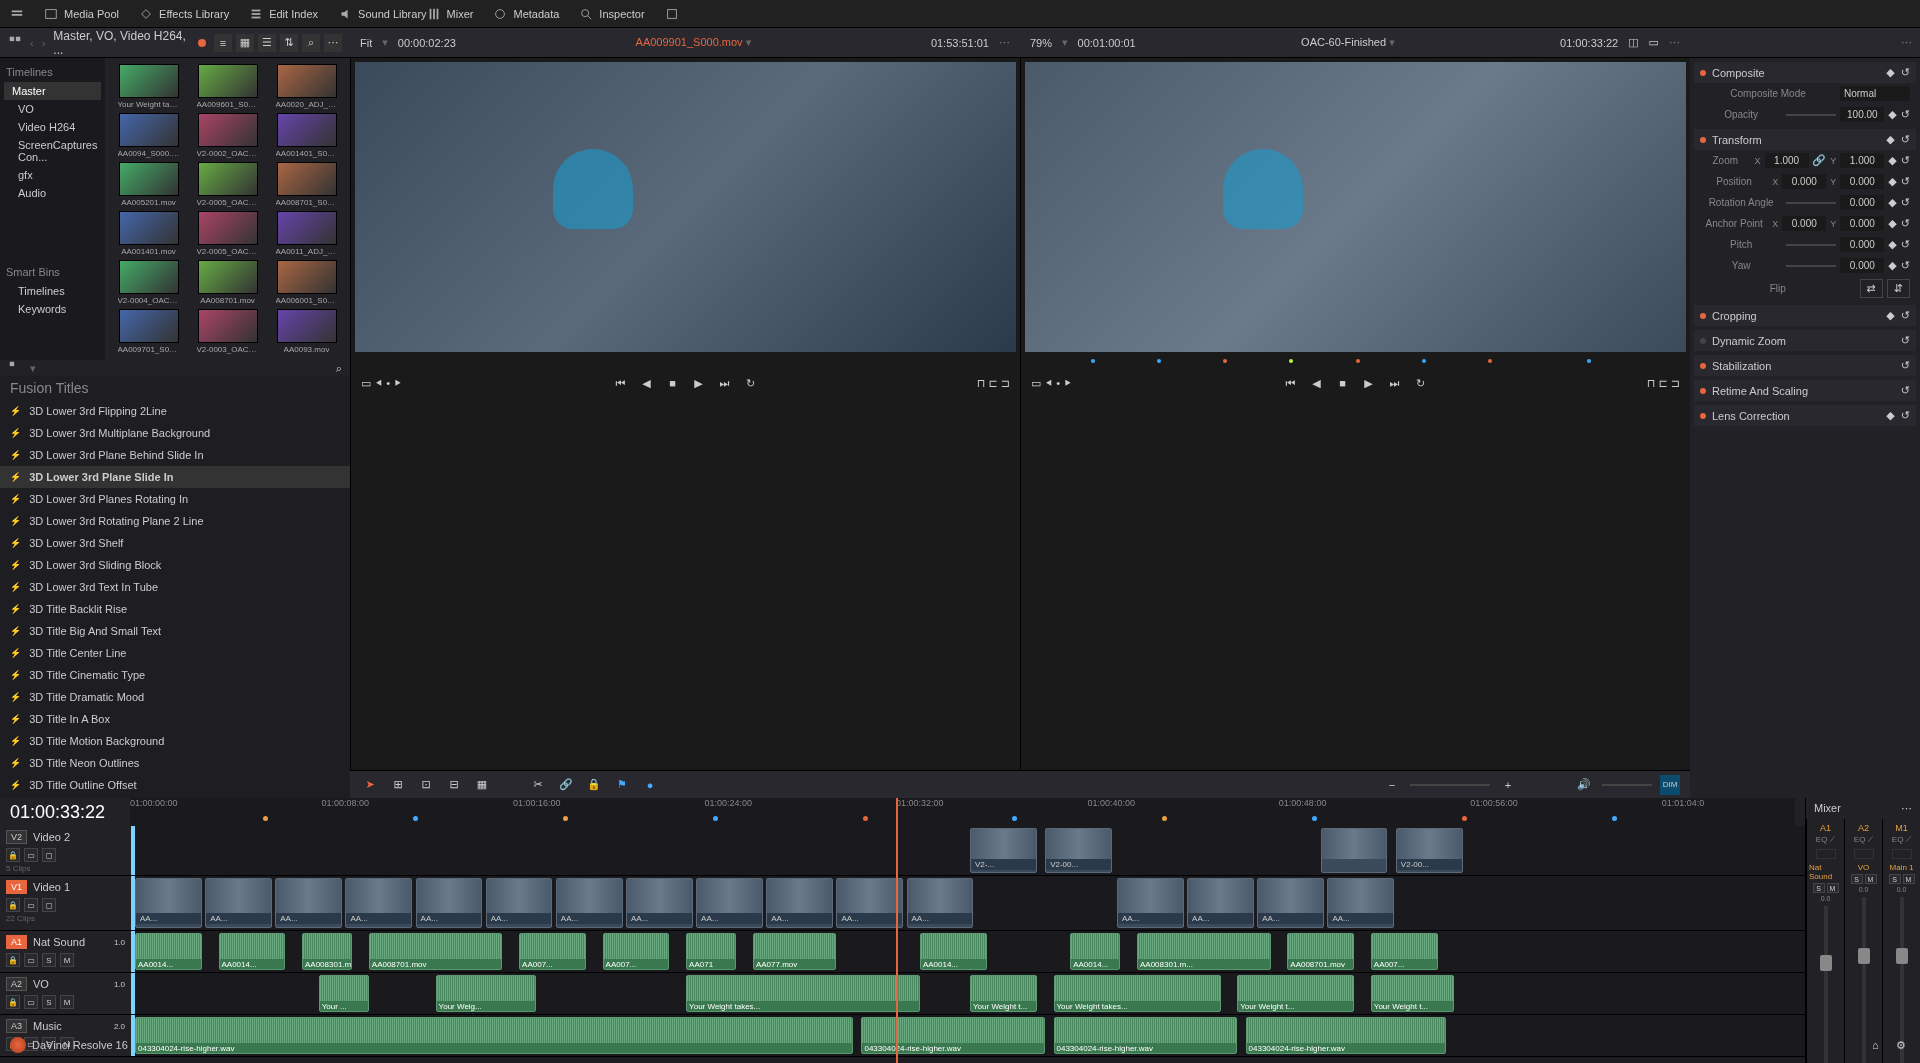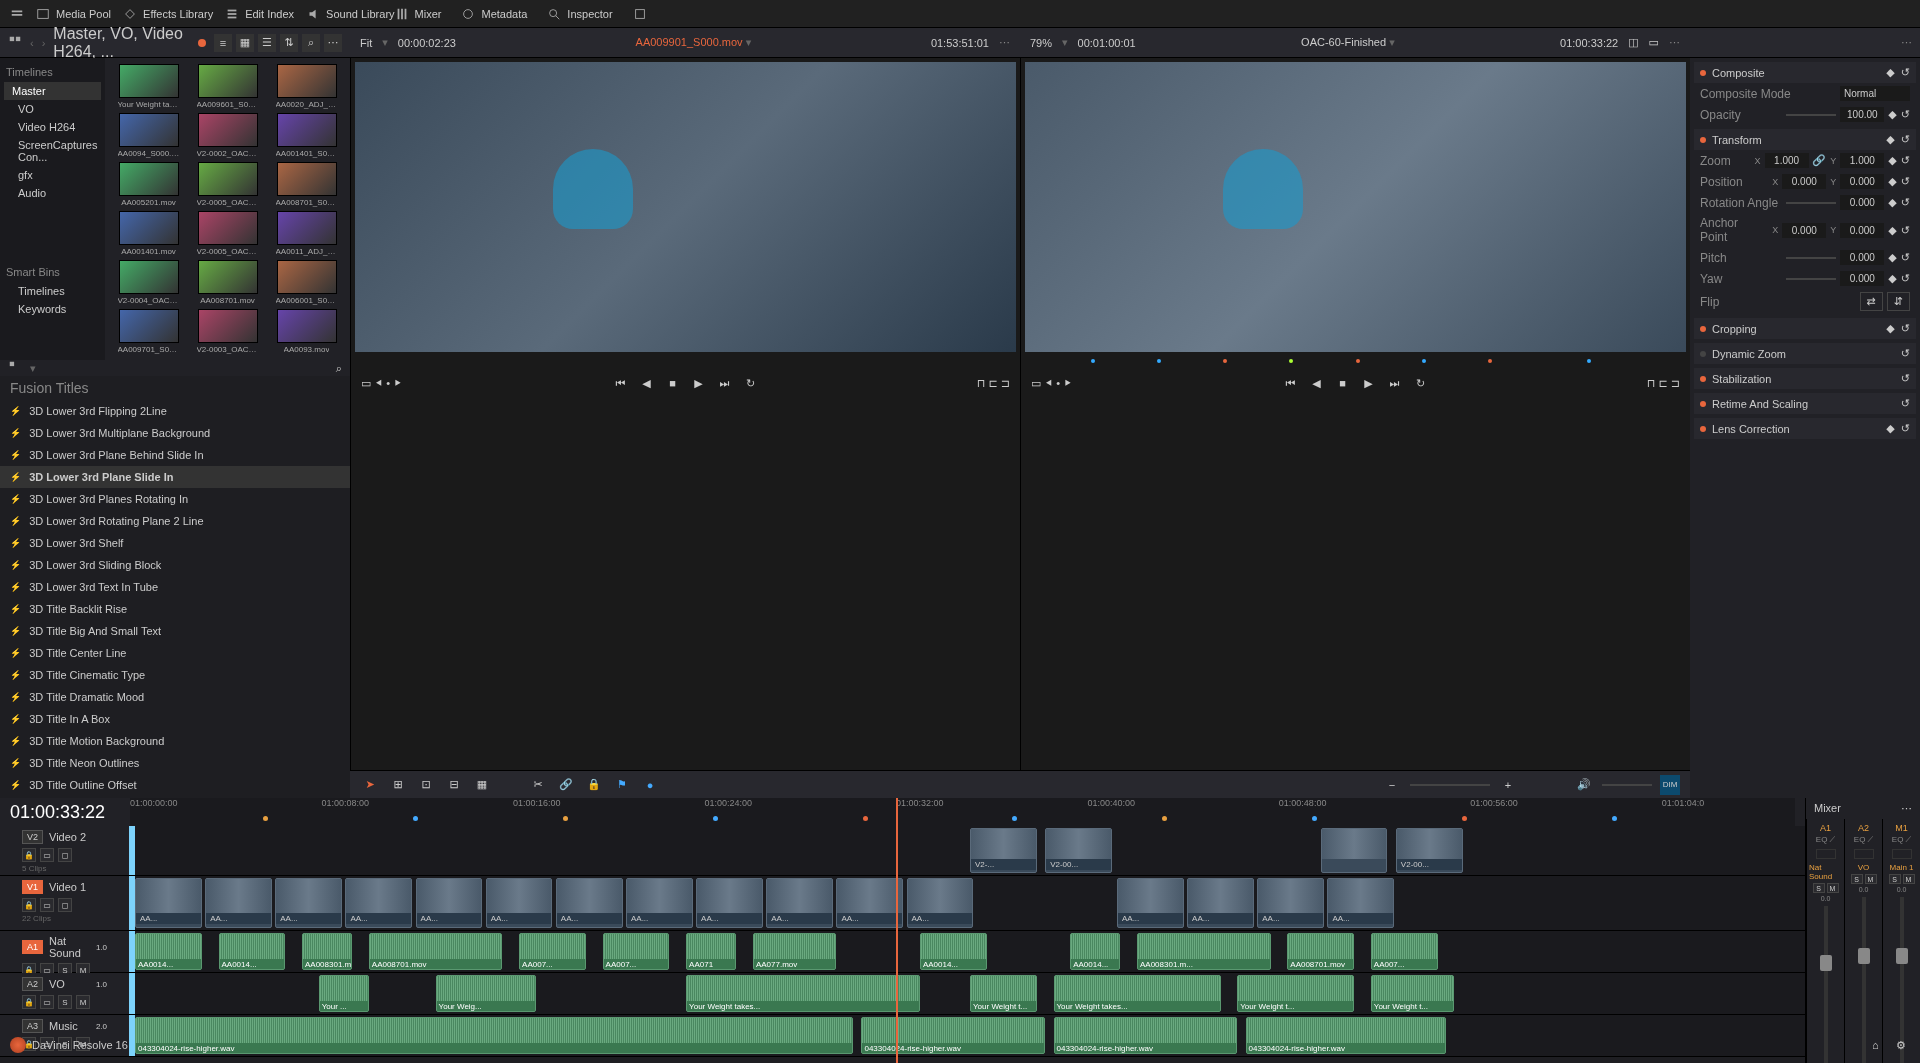--- a/index.html
+++ b/index.html
@@ -1,26 +1,26 @@
 <!DOCTYPE html>
 <html><head>
 <meta charset="utf-8">
 <style>
 *{margin:0;padding:0;box-sizing:border-box;font-family:Arial,sans-serif;font-size:11px;color:#ccc}
 body{background:#1a1a1a;width:1920px;height:1063px;overflow:hidden}
 .top-bar{height:28px;background:#212121;display:flex;align-items:center;padding:0 10px;border-bottom:1px solid #000}
-.top-bar .left{display:flex;gap:12px}
+.top-bar .left{display:flex;gap:20px}
 .top-bar .item{display:flex;align-items:center;gap:6px;cursor:pointer}
 .top-bar .center{flex:1;text-align:center;display:flex;align-items:center;justify-content:center;gap:10px}
 .top-bar .title{color:#fff;font-weight:bold}
 .top-bar .edited{color:#888}
 .top-bar .right{display:flex;gap:20px}
 .second-bar{height:30px;background:#28282e;display:flex;align-items:center;border-bottom:1px solid #000}
 .second-bar .sec-left{width:350px;display:flex;align-items:center;padding:0 8px;gap:8px}
-.second-bar .breadcrumb{flex:1;font-size:16px}
+.second-bar .breadcrumb{flex:1;font-size:12px}
 .second-bar .dot{width:8px;height:8px;background:#e8663d;border-radius:50%}
 .second-bar .view-icons{display:flex;gap:4px}
 .second-bar .view-icons .vi{width:18px;height:18px;background:#333;display:flex;align-items:center;justify-content:center}
 .second-bar .sec-viewer{display:flex;align-items:center;padding:0 10px;gap:10px}
 .second-bar .tc{color:#ccc}
 .second-bar .active-clip{color:#e8663d}
 .main{display:flex;height:740px}
 .left-panel{width:350px;display:flex;flex-direction:column;background:#212126}
 .media-browser{display:flex;height:360px}
 .folder-tree{width:105px;background:#1a1a1e;padding:4px;font-size:10px}
@@ -49,34 +49,34 @@
 .viewer-scrub .mark{position:absolute;top:3px;width:4px;height:4px;border-radius:50%}
 .viewer-controls{height:30px;display:flex;align-items:center;justify-content:center;gap:8px}
 .viewer-controls .btn{width:18px;height:18px;display:flex;align-items:center;justify-content:center;cursor:pointer;color:#ccc}
 .edit-tools{height:28px;background:#28282e;display:flex;align-items:center;padding:0 10px;gap:8px;border-top:1px solid #000}
 .edit-tools .tool{width:20px;height:20px;display:flex;align-items:center;justify-content:center;cursor:pointer}
 .inspector{width:230px;background:#212126;padding:4px;overflow:hidden}
 .insp-section{margin-bottom:4px}
 .insp-header{display:flex;align-items:center;padding:4px 6px;background:#28282e;gap:6px}
 .insp-header .dot{width:6px;height:6px;background:#e8663d;border-radius:50%}
 .insp-row{display:flex;align-items:center;padding:3px 6px;gap:4px;font-size:10px}
-.insp-row .label{flex:1;text-align:left;color:#888;font-size:12px}
+.insp-row .label{flex:1;text-align:center;color:#888;font-size:10px}
 .insp-row .xy{color:#888;font-size:9px}
 .insp-row .val{width:44px;background:#1a1a1a;padding:2px 4px;text-align:center;color:#ccc;font-size:10px}
 .insp-row .slider{width:50px;height:2px;background:#444;position:relative}
 .timeline-area{height:360px;display:flex;background:#1e1e22}
 .timeline-main{flex:1;display:flex;flex-direction:column}
 .tl-header{height:28px;background:#212126;display:flex;align-items:center;padding:0 10px}
 .tl-tc{font-size:18px;color:#fff;font-weight:300;width:120px}
 .tl-ruler{flex:1;height:28px;position:relative;background:#1a1a1e}
 .tl-ruler .tick{position:absolute;top:0;font-size:9px;color:#888}
 .tl-ruler .marker{position:absolute;top:18px;width:5px;height:5px;border-radius:50%}
 .tl-tracks{flex:1;overflow:hidden;position:relative}
 .track{display:flex;border-bottom:1px solid #000}
-.track-head{width:135px;background:#212126;padding:4px 22px;border-right:6px solid #7dd3fc}
+.track-head{width:135px;background:#212126;padding:4px 6px;border-right:4px solid #7dd3fc}
 .track-head .name{display:flex;align-items:center;gap:6px}
 .track-head .badge{background:#333;padding:1px 4px;font-size:9px;border:1px solid #555}
 .track-head .badge.active{background:#e8663d;color:#fff;border-color:#e8663d}
 .track-head .controls{display:flex;gap:4px;margin-top:4px}
 .track-head .ctrl{width:14px;height:14px;background:#2a2a2e;border:1px solid #444;font-size:8px;display:flex;align-items:center;justify-content:center}
 .track-head .meta{font-size:8px;color:#666;margin-top:2px}
 .track-content{flex:1;position:relative;background:#1a1a1e}
 .clip{position:absolute;top:2px;bottom:2px;border-radius:2px;overflow:hidden}
 .clip.video{background:#3a4a5a;border:1px solid #5a6a7a}
 .clip.video .thumb-strip{height:70%;background:linear-gradient(90deg,#4a5a6a,#6a7a8a,#4a5a6a)}

